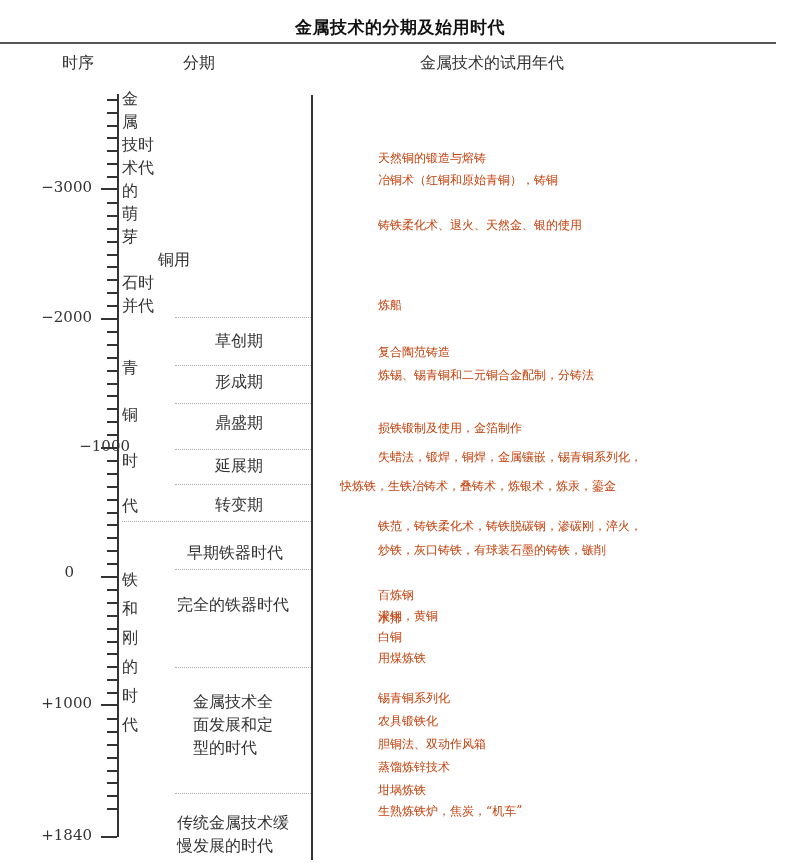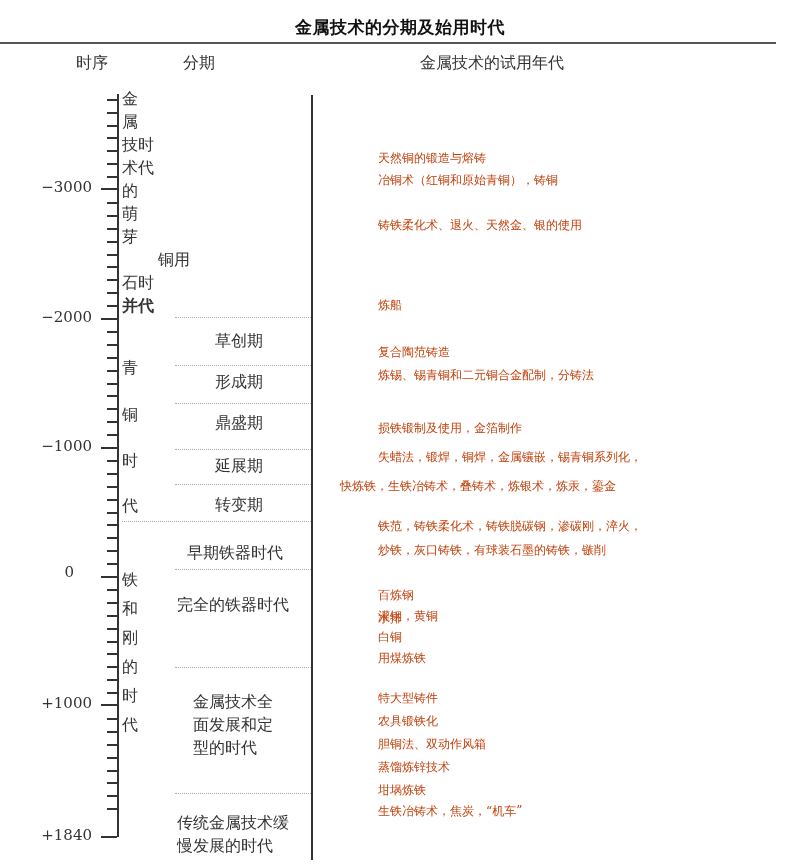--- a/index.html
+++ b/index.html
@@ -19,21 +19,21 @@
     .dot { height:0; border-top:1px dotted #aaa; }
     .period { font-size:16px; color:#333; line-height:22px; }
     .tech { left:378px; font-size:12px; color:#c2410c; line-height:20px; }
   </style>
 </head>
 <body>
 
 <div class="abs title">金属技术的分期及始用时代</div>
 <div class="abs rule"></div>
 
-<div class="abs hdr" style="left:76px;">时序</div>
+<div class="abs hdr" style="left:62px;">时序</div>
 <div class="abs hdr" style="left:183px;">分期</div>
 <div class="abs hdr" style="left:420px;">金属技术的试用年代</div>
 
 <div class="abs axis-line"></div>
 <div id="ticks">
     <div class="abs tick" style="top: 99px;"></div>
     <div class="abs tick" style="top: 112px;"></div>
     <div class="abs tick" style="top: 125px;"></div>
     <div class="abs tick" style="top: 137px;"></div>
     <div class="abs tick" style="top: 150px;"></div>
@@ -86,35 +86,35 @@
     <div class="abs tick major" style="top: 188px;"></div>
     <div class="abs tick major" style="top: 318px;"></div>
     <div class="abs tick major" style="top: 447px;"></div>
     <div class="abs tick major" style="top: 576px;"></div>
     <div class="abs tick major" style="top: 704px;"></div>
     <div class="abs tick major" style="top: 836px;"></div>
   </div>
 
 <div class="abs tick-label" style="top:178px;">−3000</div>
 <div class="abs tick-label" style="top:308px;">−2000</div>
-<div class="abs tick-label" style="top:437px;">−1000</div>
+<div class="abs tick-label" style="top:437px;padding-left:38px;">−1000</div>
 <div class="abs tick-label" style="top:563px; width:74px;">0</div>
 <div class="abs tick-label" style="top:694px;">+1000</div>
 <div class="abs tick-label" style="top:826px;">+1840</div>
 
 <div class="abs era-char" style="top:89px;">金</div>
 <div class="abs era-char" style="top:112px;">属</div>
 <div class="abs era-char" style="top:135px;font-family:Liberation Serif, serif;">技时</div>
 <div class="abs era-char" style="top:158px;">术代</div>
 <div class="abs era-char" style="top:181px;">的</div>
 <div class="abs era-char" style="top:204px;">萌</div>
 <div class="abs era-char" style="top:227px;">芽</div>
 <div class="abs era-char" style="top:250px;margin-left:36px;">铜用</div>
 <div class="abs era-char" style="top:273px;">石时</div>
-<div class="abs era-char" style="top:296px;font-weight:bold;">并代</div>
+<div class="abs era-char" style="top:296px;">并代</div>
 
 <div class="abs era-char" style="top:358px;">青</div>
 <div class="abs era-char" style="top:405px;">铜</div>
 <div class="abs era-char" style="top:451px;">时</div>
 <div class="abs era-char" style="top:496px;">代</div>
 
 <div class="abs era-char" style="top:570px;">铁</div>
 <div class="abs era-char" style="top:599px;">和</div>
 <div class="abs era-char" style="top:628px;">刚</div>
 <div class="abs era-char" style="top:657px;">的</div>
@@ -155,18 +155,18 @@
 <div class="abs tech" style="top:418px;">损铁锻制及使用，金箔制作</div>
 <div class="abs tech" style="top:447px;">失蜡法，锻焊，铜焊，金属镶嵌，锡青铜系列化，</div>
 <div class="abs tech" style="left:340px; top:476px;">快炼铁，生铁冶铸术，叠铸术，炼银术，炼汞，鎏金</div>
 <div class="abs tech" style="top:516px;">铁范，铸铁柔化术，铸铁脱碳钢，渗碳刚，淬火，</div>
 <div class="abs tech" style="top:540px;">炒铁，灰口铸铁，有球装石墨的铸铁，镞削</div>
 <div class="abs tech" style="top:564px;margin-top:44px;">水排</div>
 <div class="abs tech" style="top:585px;">百炼钢</div>
 <div class="abs tech" style="top:606px;">灌钢，黄铜</div>
 <div class="abs tech" style="top:627px;">白铜</div>
 <div class="abs tech" style="top:648px;">用煤炼铁</div>
-<div class="abs tech" style="top:688px;">特大型铸件</div>
+<div class="abs tech" style="top:688px;">锡青铜系列化</div>
 <div class="abs tech" style="top:711px;">农具锻铁化</div>
 <div class="abs tech" style="top:734px;">胆铜法、双动作风箱</div>
 <div class="abs tech" style="top:757px;">蒸馏炼锌技术</div>
 <div class="abs tech" style="top:780px;">坩埚炼铁</div>
-<div class="abs tech" style="top:801px;">生铁冶铸术，焦炭，“机车”</div>
+<div class="abs tech" style="top:801px;">生熟炼铁炉，焦炭，“机车”</div>
 
 </body></html>

